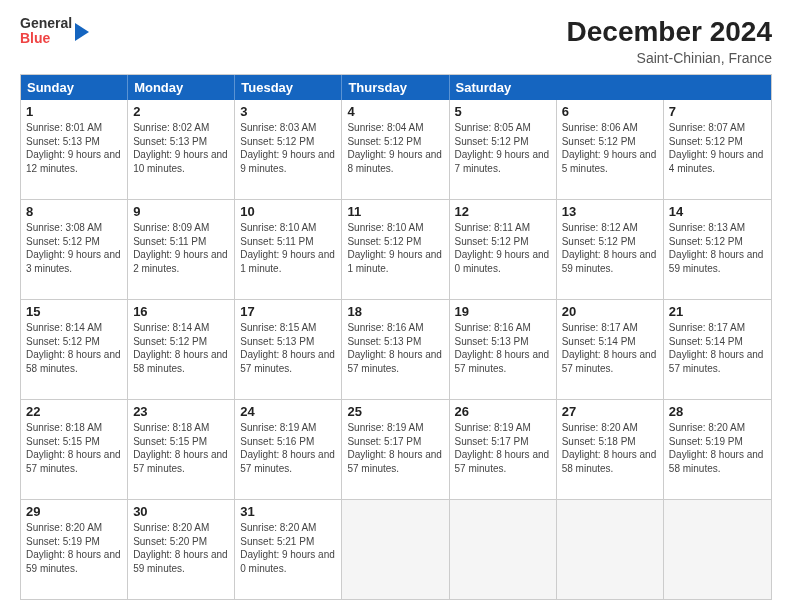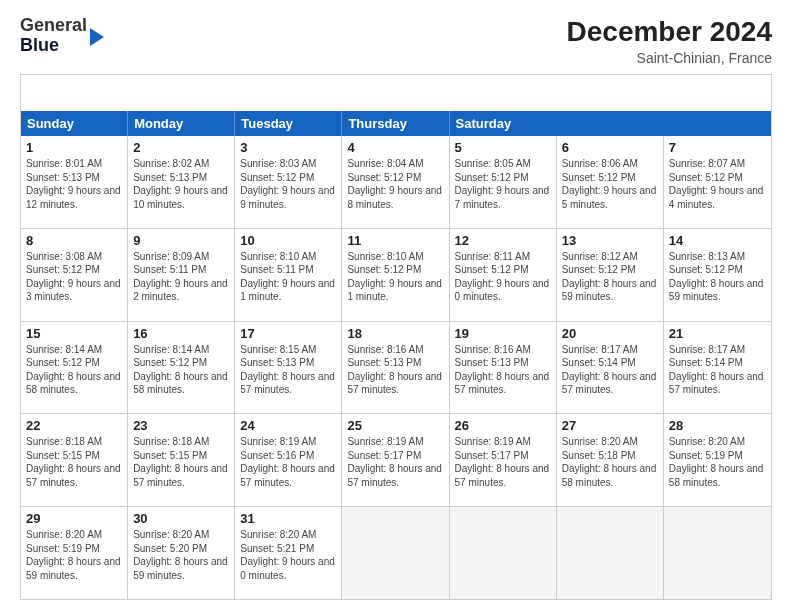--- a/index.html
+++ b/index.html
@@ -21,26 +21,26 @@
       display: flex;
       justify-content: space-between;
       align-items: flex-start;
       margin-bottom: 8px;
     }
     .logo {
       display: flex;
       align-items: center;
     }
     .logo-text {
-      font-size: 18px;
+      font-size: 14px;
       font-weight: bold;
       line-height: 1.1;
     }
     .logo-text .general { color: #333; }
-    .logo-text .blue { color: #0f172a; text-align: right; }
+    .logo-text .blue { color: #ef4444; text-align: right; }
     .logo-arrow {
       width: 0;
       height: 0;
       border-left: 14px solid #1565c0;
       border-top: 9px solid transparent;
       border-bottom: 9px solid transparent;
       margin-left: 3px;
       margin-top: 2px;
     }
     .title-section { text-align: right; }
@@ -57,21 +57,20 @@
     .calendar {
       flex: 1;
       display: flex;
       flex-direction: column;
       border: 1px solid #ccc;
     }
     .cal-header {
       display: grid;
       grid-template-columns: repeat(7, 1fr);
       background: #1565c0;
-      margin-top: 36px;
     }
     .cal-header-cell {
       color: #fff;
       font-size: 13px;
       font-weight: bold;
       padding: 5px 6px;
       text-align: left;
       border-right: 1px solid rgba(255,255,255,0.3);
     }
     .cal-header-cell:last-child { border-right: none; }

